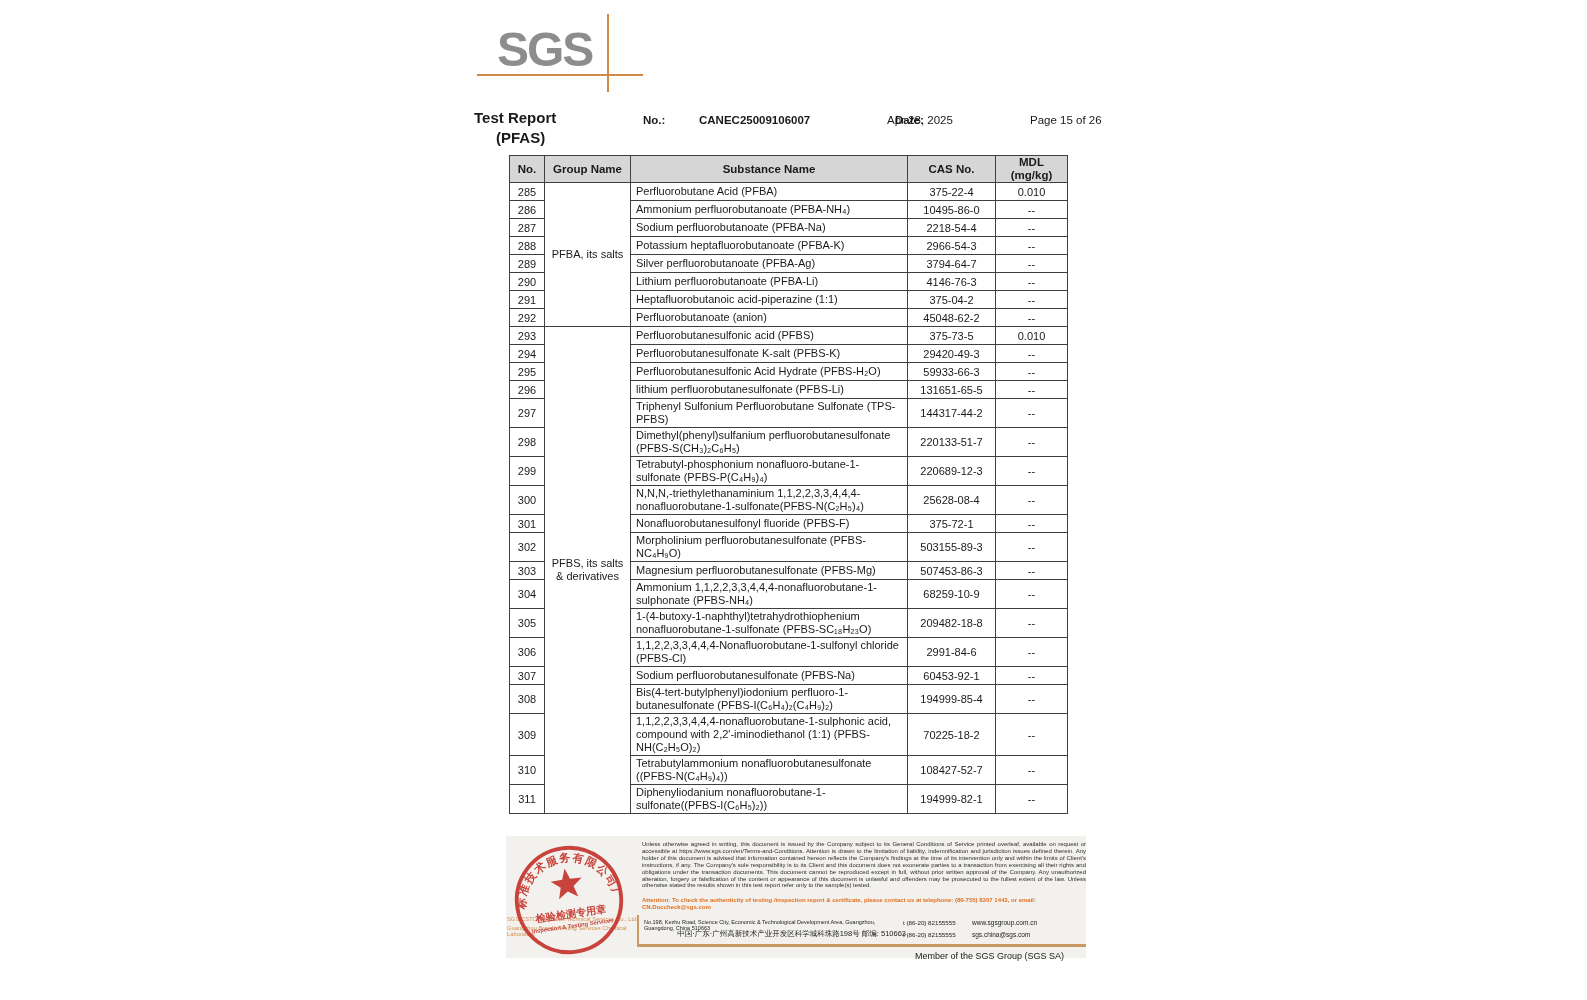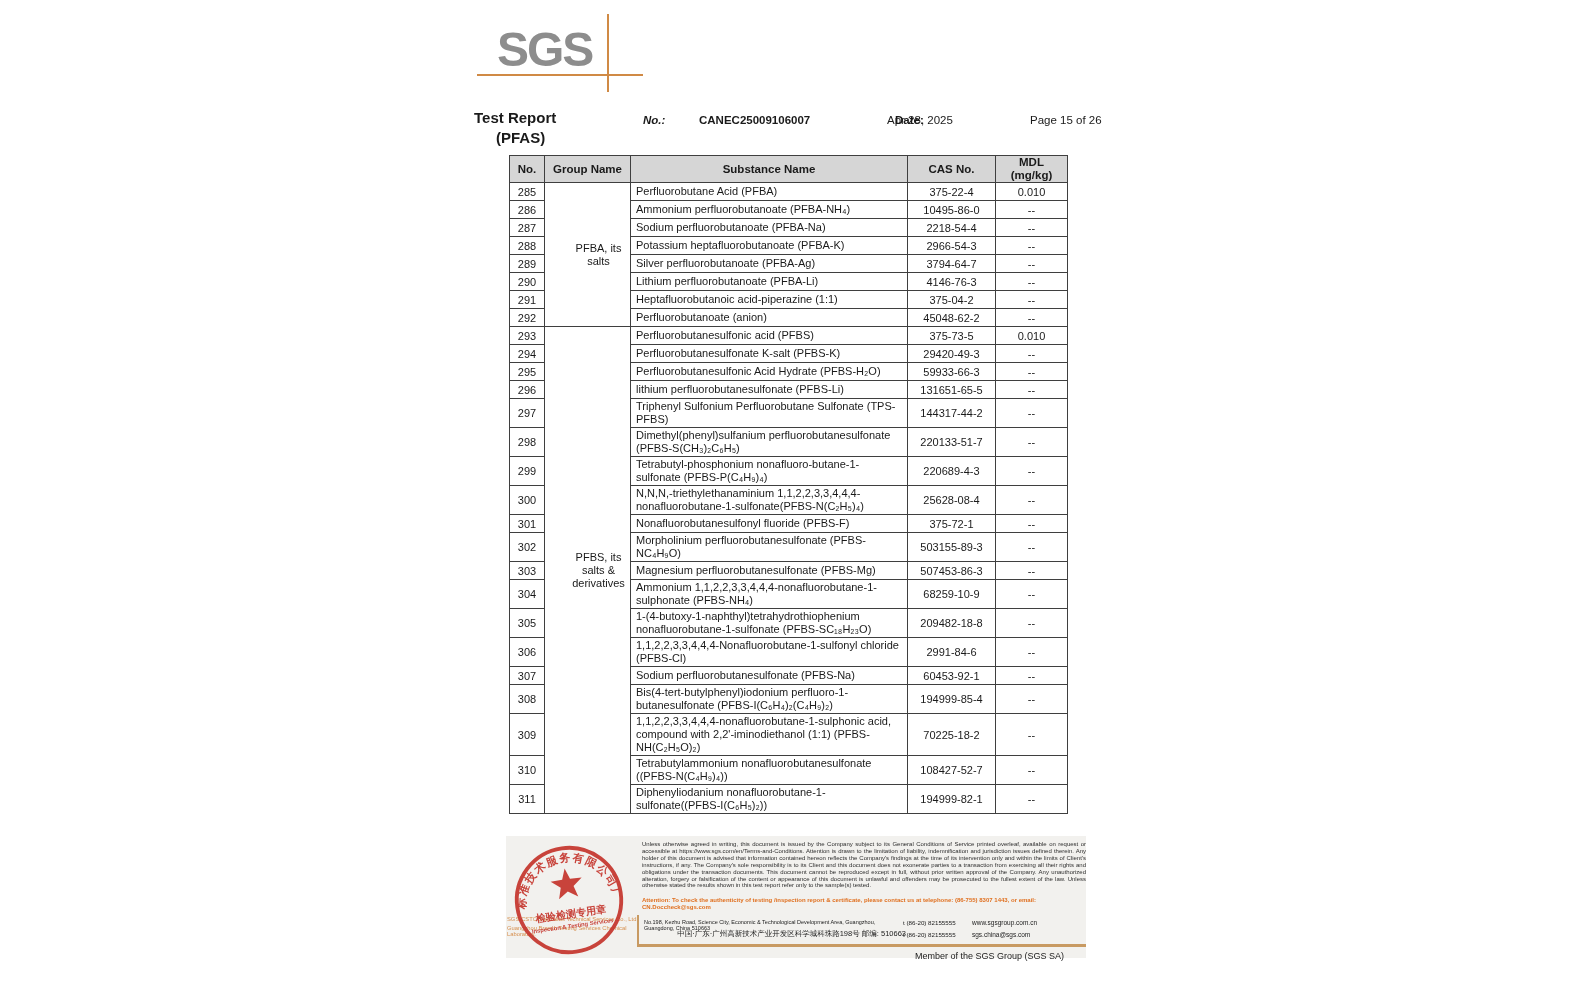--- a/index.html
+++ b/index.html
@@ -11,36 +11,36 @@
   .logo-text { position:absolute; left:497px; top:26px; font-size:48px; font-weight:bold;
                letter-spacing:-2px; color:#8d8d8d; line-height:1; }
   .logo-hline { position:absolute; left:477px; top:74px; width:166px; height:2px; background:#d08a45; }
   .logo-vline { position:absolute; left:607px; top:14px; width:2px; height:78px; background:#d08a45; }
 
   
   .title1 { position:absolute; left:474px; top:109px; font-size:15px; font-weight:bold; }
   .title2 { position:absolute; left:496px; top:129px; font-size:15px; font-weight:bold; }
   .meta { position:absolute; top:114px; font-size:11.5px; }
   .meta.b { font-weight:bold; }
-  .m-no-label   { left:643px;font-style:italic; }
+  .m-no-label   { left:643px; }
   .m-no-value   { left:699px;font-weight:bold; }
   .m-date-label { left:895px; }
   .m-date-value { left:887px; }
   .m-page       { left:1030px; }
 
   
   table.subst { position:absolute; left:509px; top:155px; width:558px;
                 border-collapse:collapse; table-layout:fixed; }
   table.subst th, table.subst td { border:1px solid #3f3f3f; font-size:11px; vertical-align:middle; }
   table.subst th { background:#d6d6d6; font-weight:bold; font-size:11.5px; height:27px;
                    text-align:center; line-height:13px; }
   th.mdl-h { white-space:pre-line;margin-top:32px; }
   td { height:18px; }
   td.no, td.cas, td.mdl, td.group { text-align:center; padding:0 2px; }
-  td.group { line-height:13px;padding-left:24px; }
+  td.group { line-height:13px; }
   td.sub { text-align:left; padding:1px 5px; line-height:13px; overflow-wrap:break-word; }
 
   
   .footer-bg { position:absolute; left:506px; top:836px; width:580px; height:122px; background:#f2f1ee; }
   .disclaimer { position:absolute; left:642px; top:841px; width:444px; font-size:6px;
                 line-height:6.9px; text-align:justify; color:#2e2e2e; }
   .attention { position:absolute; left:642px; top:897px; width:444px; font-size:6px;
                line-height:6.9px; font-weight:bold; color:#e07020; }
   .company-1 { position:absolute; left:507px; top:916px; width:132px; font-size:5.8px; color:#d68f4d; }
   .company-2 { position:absolute; left:507px; top:925px; width:132px; font-size:5.8px; color:#d68f4d; }
@@ -175,21 +175,21 @@
         </tr>
         <tr>
           <td class="no">298</td>
           <td class="sub">Dimethyl(phenyl)sulfanium perfluorobutanesulfonate (PFBS-S(CH₃)₂C₆H₅)</td>
           <td class="cas">220133-51-7</td>
           <td class="mdl">--</td>
         </tr>
         <tr>
           <td class="no">299</td>
           <td class="sub">Tetrabutyl-phosphonium nonafluoro-butane-1-sulfonate (PFBS-P(C₄H₉)₄)</td>
-          <td class="cas">220689-4-3</td>
+          <td class="cas">220689-12-3</td>
           <td class="mdl">--</td>
         </tr>
         <tr>
           <td class="no">300</td>
           <td class="sub">N,N,N,-triethylethanaminium 1,1,2,2,3,3,4,4,4-nonafluorobutane-1-sulfonate(PFBS-N(C₂H₅)₄)</td>
           <td class="cas">25628-08-4</td>
           <td class="mdl">--</td>
         </tr>
         <tr>
           <td class="no">301</td>

